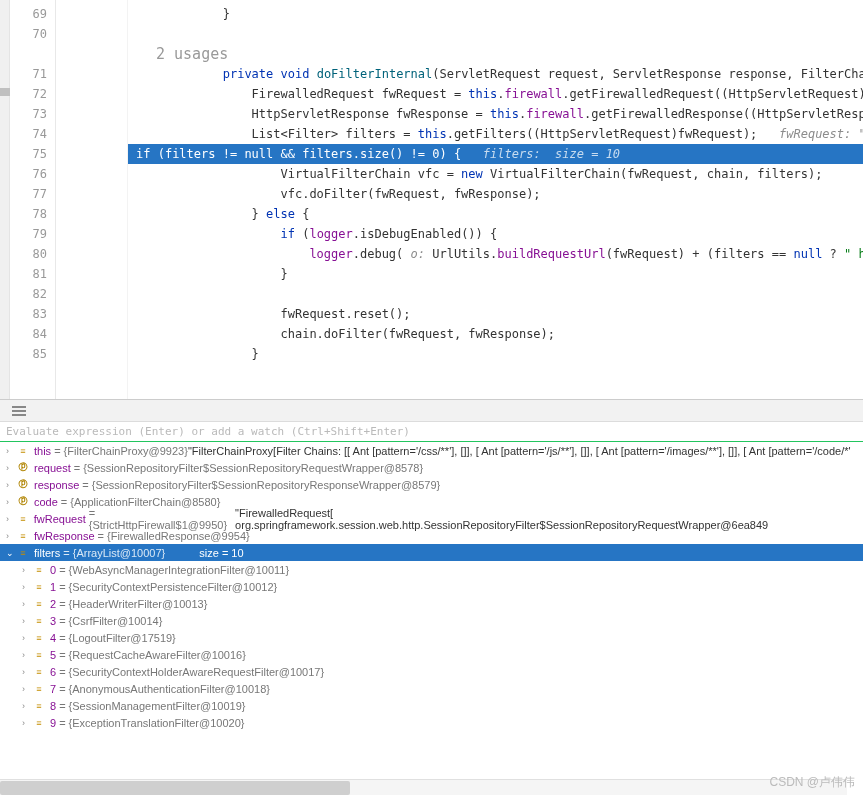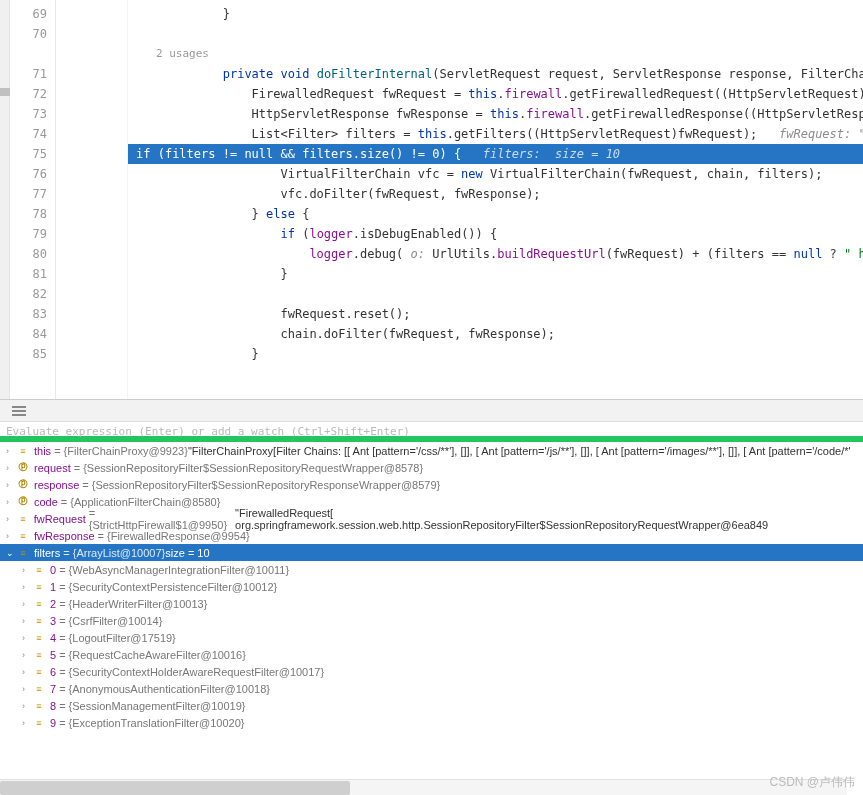--- a/index.html
+++ b/index.html
@@ -5,48 +5,48 @@
   * { margin:0; padding:0; box-sizing:border-box; }
   body { font-family: "Segoe UI", Arial, sans-serif; font-size:12px; background:#fff; color:#333; width:863px; height:795px; overflow:hidden; position:relative; }
   .editor-pane { display:flex; height:400px; overflow:hidden; border-bottom:1px solid #ccc; }
   .mini-gutter { width:10px; background:#f0f0f0; border-right:1px solid #e4e4e4; position:relative; }
   .mini-mark { position:absolute; left:0; width:10px; height:8px; background:#c0c0c0; }
   .gutter { width:46px; background:#fff; border-right:1px solid #e8e8e8; font-family:Consolas, monospace; font-size:12px; color:#999; text-align:right; padding-right:8px; line-height:20px; padding-top:4px; }
   .gutter .ln { height:20px; }
   .annot-col { width:72px; background:#fff; border-right:1px solid #f3f3f3; }
   .code { flex:1; font-family:Consolas, monospace; font-size:12px; line-height:20px; padding-top:4px; white-space:pre; overflow:hidden; }
   .code-line { height:20px; padding-left:8px; }
-  .usages { color:#999; font-size:11px; padding-left:28px; height:20px; line-height:20px; }
+  .usages { color:#999; font-size:15px; padding-left:28px; height:20px; line-height:20px; }
   .kw { color:#0033b3; }
   .mtd { color:#00627a; }
   .fld { color:#871094; }
   .str { color:#067d17; }
   .cmt { color:#8c8c8c; font-style:italic; }
   .num { color:#1750eb; }
   .hl-line { background:#2675c4; color:#fff; display:flex; }
   .hl-line .kw, .hl-line .mtd, .hl-line .fld, .hl-line .num { color:#fff; }
   .hl-line .cmt { color:#c7dcf0; }
   .toolbar { height:22px; background:#f2f2f2; border-bottom:1px solid #dcdcdc; display:flex; align-items:center; padding-left:12px; }
   .toolbar-icon { width:14px; height:10px; display:flex; flex-direction:column; justify-content:space-between; }
   .toolbar-icon span { height:2px; background:#888; }
-  .eval-bar { height:20px; background:#fff; border-bottom:6px solid #22c55e; color:#bababa; font-size:11px; padding:3px 6px; font-family:Consolas, monospace; }
+  .eval-bar { height:20px; background:#fff; border-bottom:1px solid #22c55e; color:#bababa; font-size:11px; padding:3px 6px; font-family:Consolas, monospace; }
   .vars { background:#fff; font-size:11px; overflow:hidden; }
   .var-row { display:flex; align-items:center; height:17px; padding-left:6px; cursor:default; }
   .var-row.selected { background:#2675c4; color:#fff; }
   .chevron { width:10px; color:#888; font-size:9px; }
   .var-row.selected .chevron { color:#fff; }
   .vicon { width:14px; height:14px; border-radius:2px; margin-right:4px; display:inline-flex; align-items:center; justify-content:center; font-size:9px; font-weight:bold; color:#a77f00; }
   .vicon.obj { color:#c48e00; }
   .vicon.param { color:#b08400; }
   .vname { color:#871094; font-weight:normal; }
   .var-row.selected .vname { color:#fff; }
   .vval { color:#777; margin-left:3px; }
   .var-row.selected .vval { color:#d9e8f6;text-align:center; }
   .vstr { color:#333; }
-  .var-row.selected .vstr { color:#fff; }
+  .var-row.selected .vstr { color:#fff;margin-left:34px; }
   .indent { display:inline-block; }
   .watermark { position:absolute; right:8px; bottom:4px; color:#bbb; font-size:12px; }
   .hscroll-track { position:absolute; left:0; right:16px; bottom:0; height:16px; background:#f5f5f5; border-top:1px solid #e0e0e0; }
   .hscroll-thumb { position:absolute; left:0; width:350px; height:14px; top:1px; background:#cfcfcf; border-radius:2px; }
 </style>
 </head>
 <body>
 
 <div class="editor-pane">
   <div class="mini-gutter">

